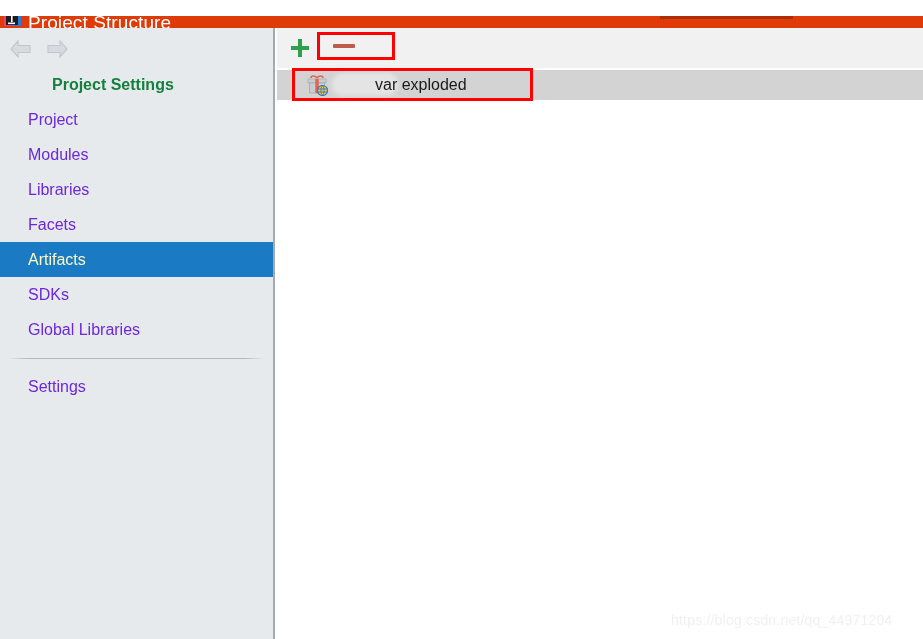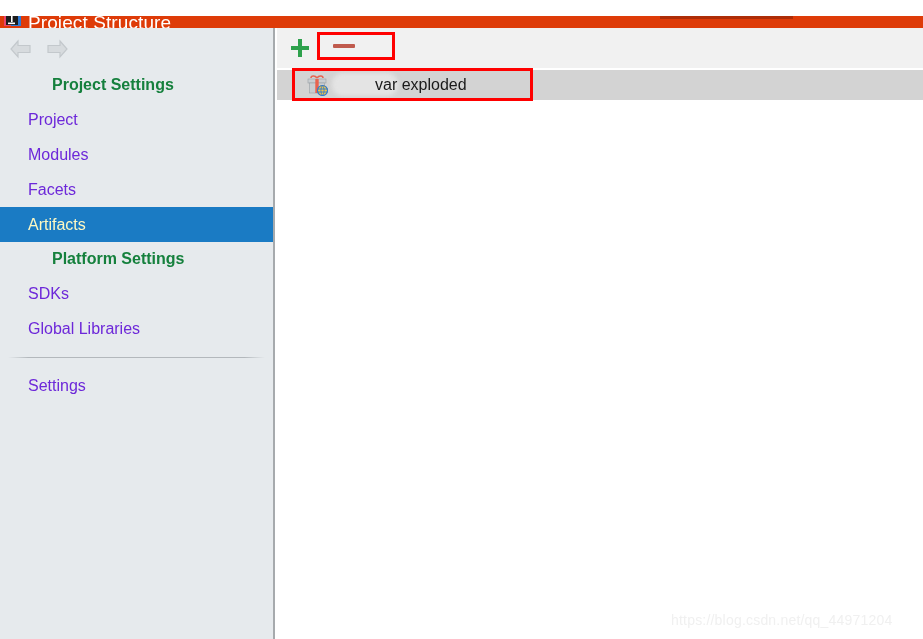--- a/index.html
+++ b/index.html
@@ -231,24 +231,24 @@
         </svg>
       </div>
     </div>
 
     <div class="sidebar-list">
 
       <div class="group-header">Project Settings</div>
 
       <div class="leaf">Project</div>
       <div class="leaf">Modules</div>
+      <div class="leaf">Libraries</div>
       <div class="leaf">Facets</div>
       <div class="leaf selected">Artifacts</div>
 
-      <div class="group-header">Platform Settings</div>
 
       <div class="leaf">SDKs</div>
       <div class="leaf">Global Libraries</div>
 
       <div class="sidebar-sep"></div>
 
       <div class="leaf">Settings</div>
     </div>
   </div>
 

